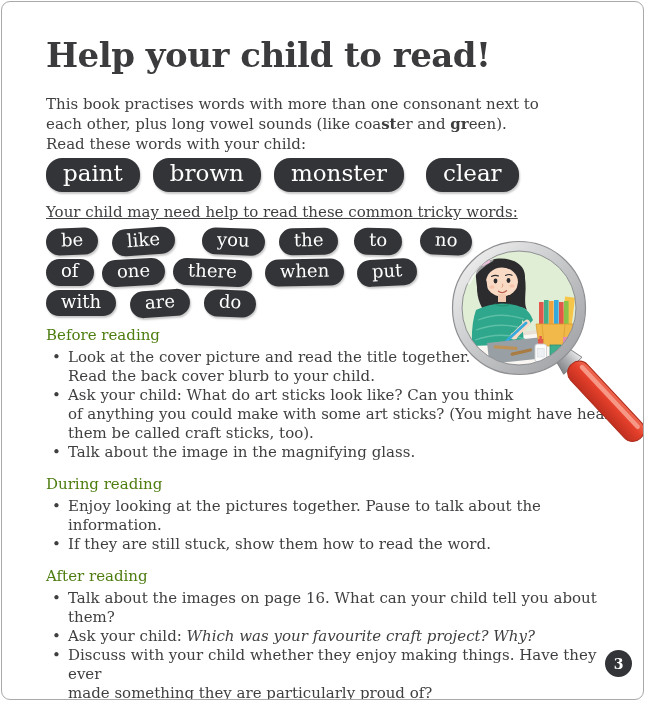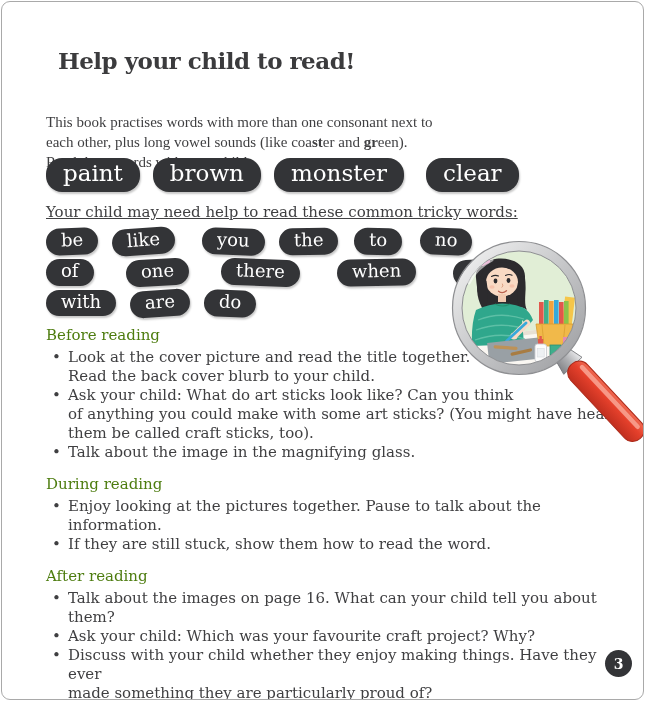--- a/index.html
+++ b/index.html
@@ -12,33 +12,32 @@
   }
   .page {
     position: absolute; inset: 1px;
     background: #ffffff;
     border: 1.5px solid #a9a9a9;
     border-radius: 9px;
     overflow: hidden;
   }
   .title {
     position: absolute; left: 44px; top: 33px;
-    margin: 12px;
-    font-size: 23px; font-weight: 700;
+    margin: 0;
+    font-size: 34px; font-weight: 700;
     letter-spacing: -0.5px;
     color: #3b3b3d;
     white-space: nowrap;
   }
   .intro {
-    position: absolute; left: 44px; top: 110px;
+    position: absolute; left: 44px; top: 92px;
     margin: 0;
     font-size: 15px; line-height: 20px;
     white-space: pre-line;
     width: 500px;
-    font-family: Liberation Serif, serif;
   }
   .pill-row { display: flex; align-items: center; }
   .pill {
     display: inline-flex; align-items: center; justify-content: center;
     background: #333437; color: #ffffff;
     border-radius: 16px;
     padding: 2px 15px 5px 15px;
     font-size: 18px; line-height: 1.1;
     box-shadow: 1px 2px 2px rgba(0,0,0,0.22);
     white-space: nowrap;
@@ -51,21 +50,21 @@
     font-size: 15px; white-space: nowrap; text-decoration: underline;
   }
   .tricky-rows { position: absolute; left: 44px; top: 226px; }
   .tricky-rows .pill-row { margin-bottom: 4px; gap: 14px; }
   .tr0 .pill:nth-child(1) { transform: rotate(-2deg); }
   .tr0 .pill:nth-child(2) { transform: rotate(-4deg); }
   .tr0 .pill:nth-child(3) { transform: rotate(2deg); margin-left: 13px; }
   .tr0 .pill:nth-child(4) { transform: rotate(-1deg); }
   .tr0 .pill:nth-child(5) { transform: rotate(1deg); margin-left: 2px; }
   .tr0 .pill:nth-child(6) { transform: rotate(2deg); margin-left: 4px; }
-  .tr1 { gap: 32px !important; }
+  .tr1 { gap: 8px !important; }
   .tr1 .pill:nth-child(2) { transform: rotate(-3deg); }
   .tr1 .pill:nth-child(3) { transform: rotate(2deg); }
   .tr1 .pill:nth-child(4) { transform: rotate(-1deg); margin-left: 6px; }
   .tr1 .pill:nth-child(5) { transform: rotate(-3deg); margin-left: 4px; }
   .tr2 .pill:nth-child(2) { transform: rotate(-4deg); }
   .tr2 .pill:nth-child(3) { transform: rotate(2deg); }
   .sections {
     position: absolute; left: 44px; top: 324px;
     width: 580px;
     font-size: 15px; line-height: 19px;
@@ -154,21 +153,21 @@
       <h2>During reading</h2>
       <ul>
         <li><span class="btxt"><span>Enjoy looking at the pictures together. Pause to talk about the information.</span></span></li>
         <li><span class="btxt"><span>If they are still stuck, show them how to read the word.</span></span></li>
       </ul>
     </section>
     <section>
       <h2>After reading</h2>
       <ul>
         <li><span class="btxt"><span>Talk about the images on page 16. What can your child tell you about them?</span></span></li>
-        <li><span class="btxt"><span>Ask your child: </span><span style=" margin-top: 24px;">Which was your favourite craft project? Why?</span></span></li>
+        <li><span class="btxt"><span>Ask your child: </span><span style="font-style: italic; margin-top: 24px;">Which was your favourite craft project? Why?</span></span></li>
         <li><span class="btxt"><span>Discuss with your child whether they enjoy making things. Have they ever
 made something they are particularly proud of?</span></span></li>
       </ul>
     </section>
   </div>
 
   <svg class="magnifier" viewBox="0 0 215 278" aria-hidden="true">
     <defs>
       <clipPath id="glassClip">
           <circle cx="87" cy="84" r="57"></circle>

